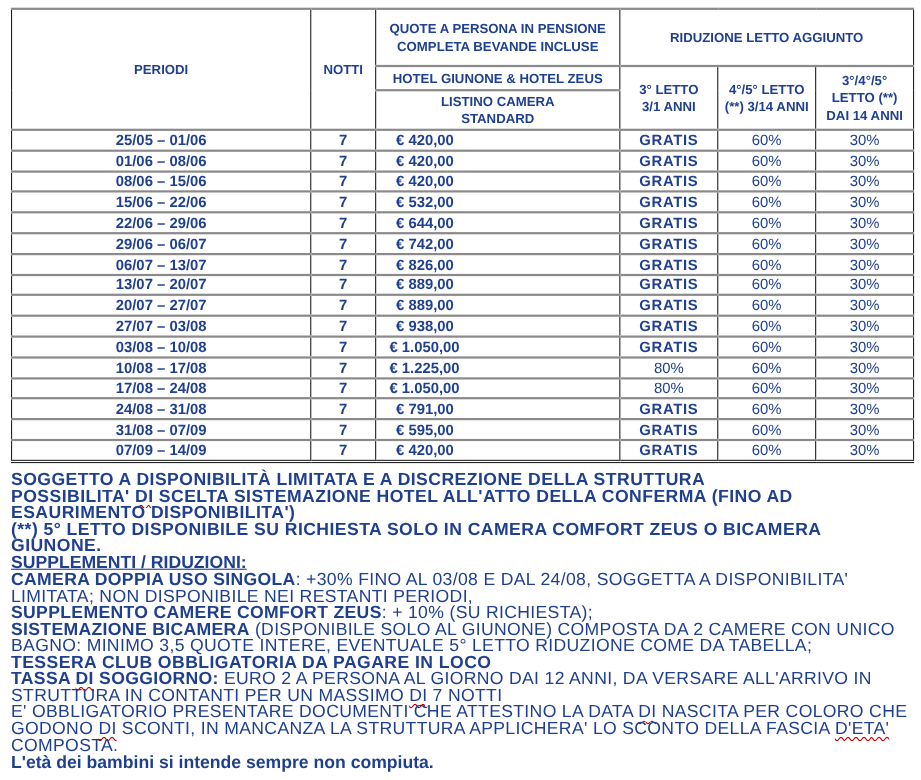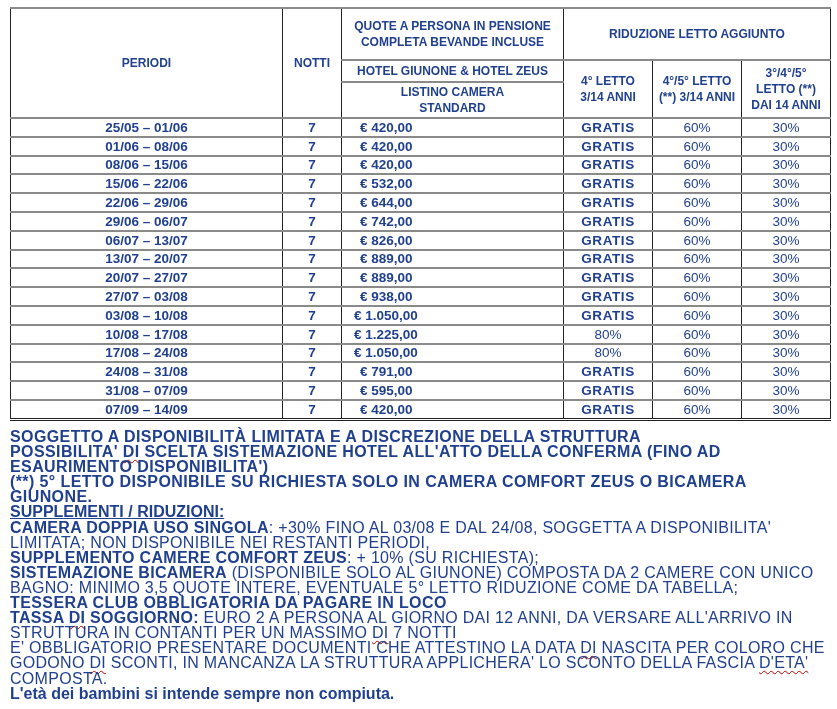--- a/index.html
+++ b/index.html
@@ -57,21 +57,21 @@
   </colgroup>
   <thead>
     <tr>
       <th rowspan="3" class="h-periodi">PERIODI</th>
       <th rowspan="3">NOTTI</th>
       <th class="h-quote" style="padding:0 10px;">QUOTE A PERSONA IN PENSIONE COMPLETA BEVANDE INCLUSE</th>
       <th colspan="3" class="h-riduzione">RIDUZIONE LETTO AGGIUNTO</th>
     </tr>
     <tr>
       <th class="h-hotel">HOTEL GIUNONE &amp; HOTEL ZEUS</th>
-      <th rowspan="2" class="h-sub" style="padding:0 12px;">4° LETTO 3/14 ANNI</th>
+      <th rowspan="2" class="h-sub" style="padding:0 12px;">3° LETTO 3/1 ANNI</th>
       <th rowspan="2" class="h-sub" style="padding:0 4px;">4°/5° LETTO (**) 3/14 ANNI</th>
       <th rowspan="2" class="h-sub" style="padding:0 4px;">3°/4°/5° LETTO (**) DAI 14 ANNI</th>
     </tr>
     <tr>
       <th class="h-listino" style="padding:0 40px;">LISTINO CAMERA STANDARD</th>
     </tr>
   </thead>
   <tbody id="rows">
       <tr>
         <td class="c-period">25/05 – 01/06</td>

